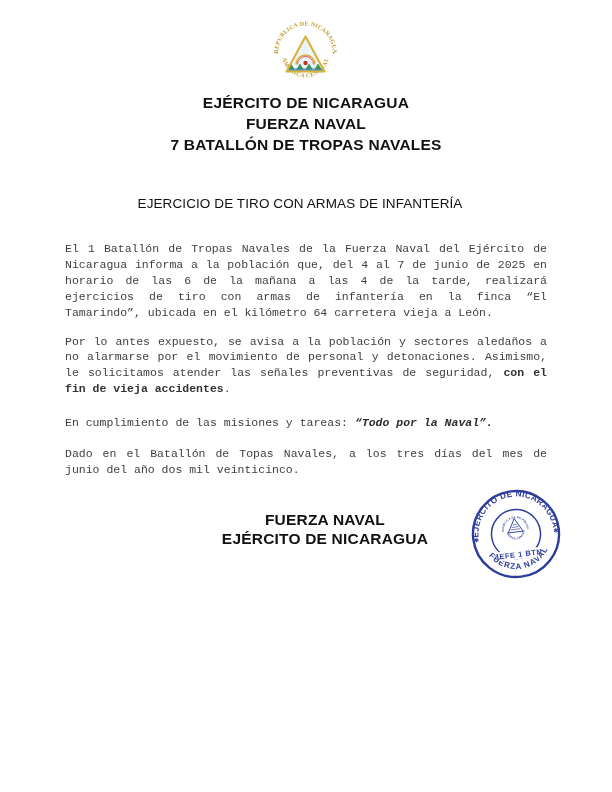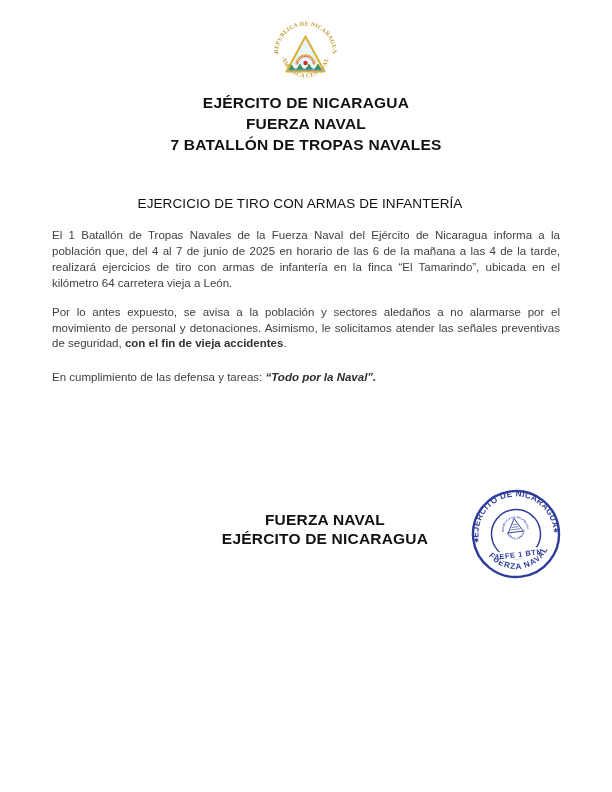--- a/index.html
+++ b/index.html
@@ -23,21 +23,21 @@
   }
   .nota-line .u{display:inline-block;border-bottom:1.6px solid #111;padding-bottom:1px;}
   .subject-line{
     position:absolute;top:196px;left:0;width:512px;text-align:center;
     font-weight:normal;font-size:13.5px;color:#111;letter-spacing:.1px;margin-left:44px;
   }
   .body-text{
     position:absolute;top:228px;left:52px;width:508px;
     font-size:11.5px;line-height:15.9px;color:#3f3f3f;text-align:justify;
   }
-  .body-text p{margin:0;}
+  .body-text p{margin:13px;font-family:Liberation Mono, monospace;}
   .body-text p.m13{margin-top:13px;}
   .body-text p.m18{margin-top:18px;}
   .body-text p.m15{margin-top:15px;}
   .body-text b{color:#333;}
   .bi{font-weight:bold;font-style:italic;color:#2e2e2e;}
   .footer-block{
     position:absolute;top:511px;left:150px;width:350px;text-align:center;
     font-weight:bold;font-size:15.5px;line-height:18.5px;color:#111;letter-spacing:.2px;
   }
   .stamp{
@@ -86,21 +86,22 @@
     <div>FUERZA NAVAL</div>
     <div>7 BATALLÓN DE TROPAS NAVALES</div>
   </div>
 
 
   <div class="subject-line">EJERCICIO DE TIRO CON ARMAS DE INFANTERÍA</div>
 
   <div class="body-text">
     <p>El 1 Batallón de Tropas Navales de la Fuerza Naval del Ejército de Nicaragua informa a la población que, del 4 al 7 de junio de 2025 en horario de las 6 de la mañana a las 4 de la tarde, realizará ejercicios de tiro con armas de infantería en la finca “El Tamarindo”, ubicada en el kilómetro 64 carretera vieja a León.</p>
     <p class="m13"><span>Por lo antes expuesto, se avisa a la población y sectores aledaños a no alarmarse por el movimiento de personal y detonaciones. Asimismo, le solicitamos atender las señales preventivas de seguridad, </span><b>con el fin de vieja accidentes</b><span>.</span></p>
-    <p class="m18"><span>En cumplimiento de las defensa y tareas: </span><span class="bi">“Todo por la Naval”.</span></p>
+    <p class="m18"><span>En cumplimiento de las misiones y tareas: </span><span class="bi">“Todo por la Naval”.</span></p>
+    <p class="m15">Dado en el Batallón de Topas Navales, a los tres días del mes de junio del año dos mil veinticinco.</p>
   </div>
 
   <div class="footer-block">
     <div>FUERZA NAVAL</div>
     <div>EJÉRCITO DE NICARAGUA</div>
   </div>
 
   <svg class="stamp" viewBox="0 0 100 100">
     <defs>
       <path id="sTop" d="M 12.5,50 A 37.5,37.5 0 0 1 87.5,50" fill="none"></path>

